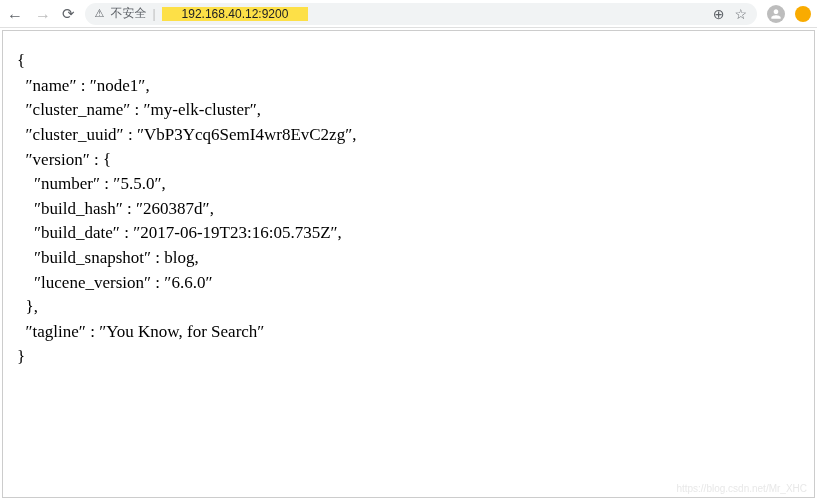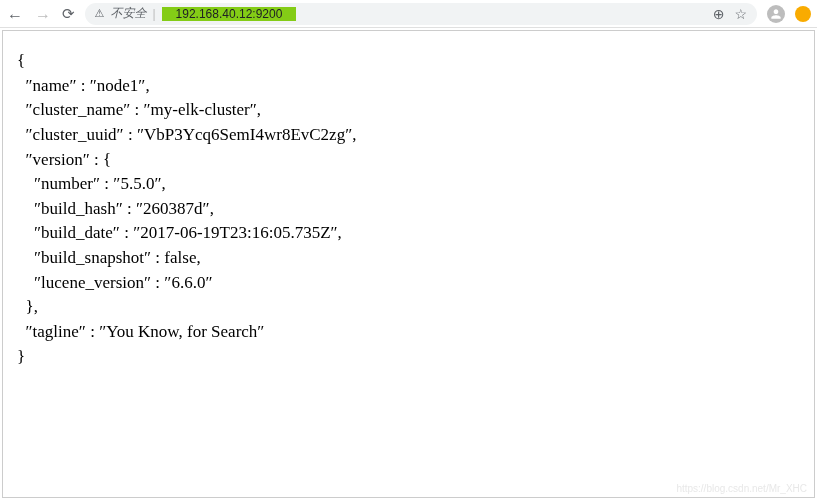--- a/index.html
+++ b/index.html
@@ -38,25 +38,25 @@
       background: #f1f3f4;
       border-radius: 11px;
       display: flex;
       align-items: center;
       padding: 0 10px;
       font-size: 12px;
       color: #5f6368;
       gap: 6px;
     }
     .insecure-icon { font-size: 11px; }
-    .insecure-text { color: #5f6368; font-style: italic; }
+    .insecure-text { color: #5f6368; }
     .divider { color: #bdbdbd; }
     .url-text {
-      background: #84cc16;
-      padding: 0 14px;
+      background: #fde047;
+      padding: 0 20px;
       color: #202124;
     }
     .address-right {
       margin-left: auto;
       display: flex;
       align-items: center;
       gap: 10px;
     }
     .zoom-icon, .star-icon { color: #5f6368; font-size: 14px; }
     .profile-icon {
@@ -122,19 +122,19 @@
 </div>
 
 <pre class="content">{
   ″name″ : ″<span>node1</span>″,
   ″cluster_name″ : ″<span>my-elk-cluster</span>″,
   ″cluster_uuid″ : ″<span>VbP3Ycq6SemI4wr8EvC2zg</span>″,
   ″version″ : {
     ″number″ : ″<span>5.5.0</span>″,
     ″build_hash″ : ″<span>260387d</span>″,
     ″build_date″ : ″<span>2017-06-19T23:16:05.735Z</span>″,
-    ″build_snapshot″ : <span>false</span>,
+    ″build_snapshot″ : <span>blog</span>,
     ″lucene_version″ : ″<span>6.6.0</span>″
   },
   ″tagline″ : ″<span>You Know, for Search</span>″
 }</pre>
 
 <div class="watermark">https://blog.csdn.net/Mr_XHC</div>
 
 </body></html>

